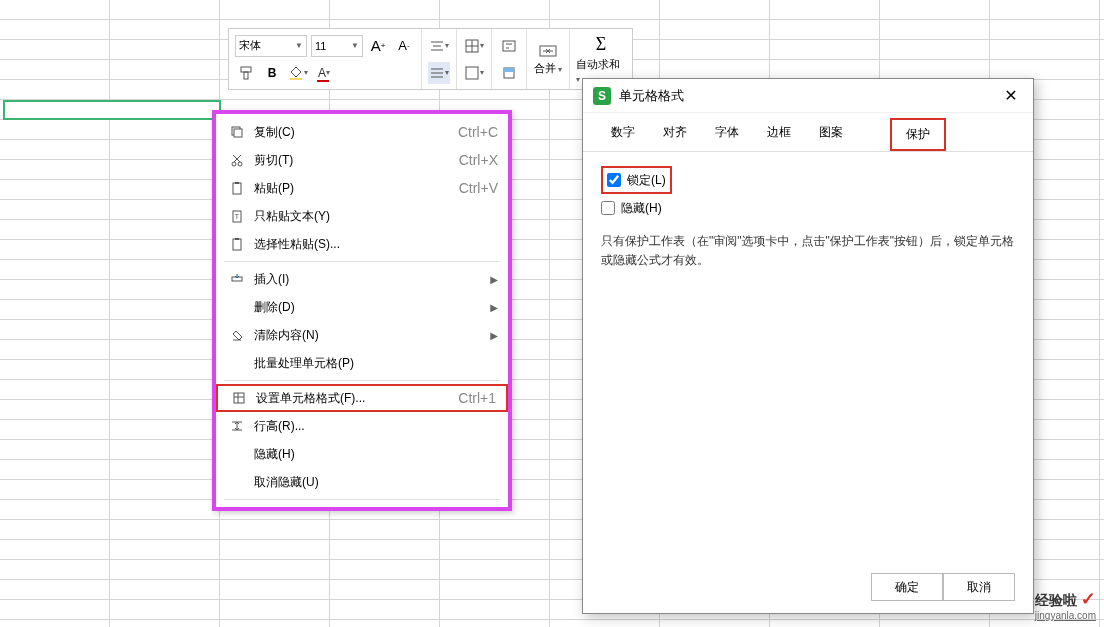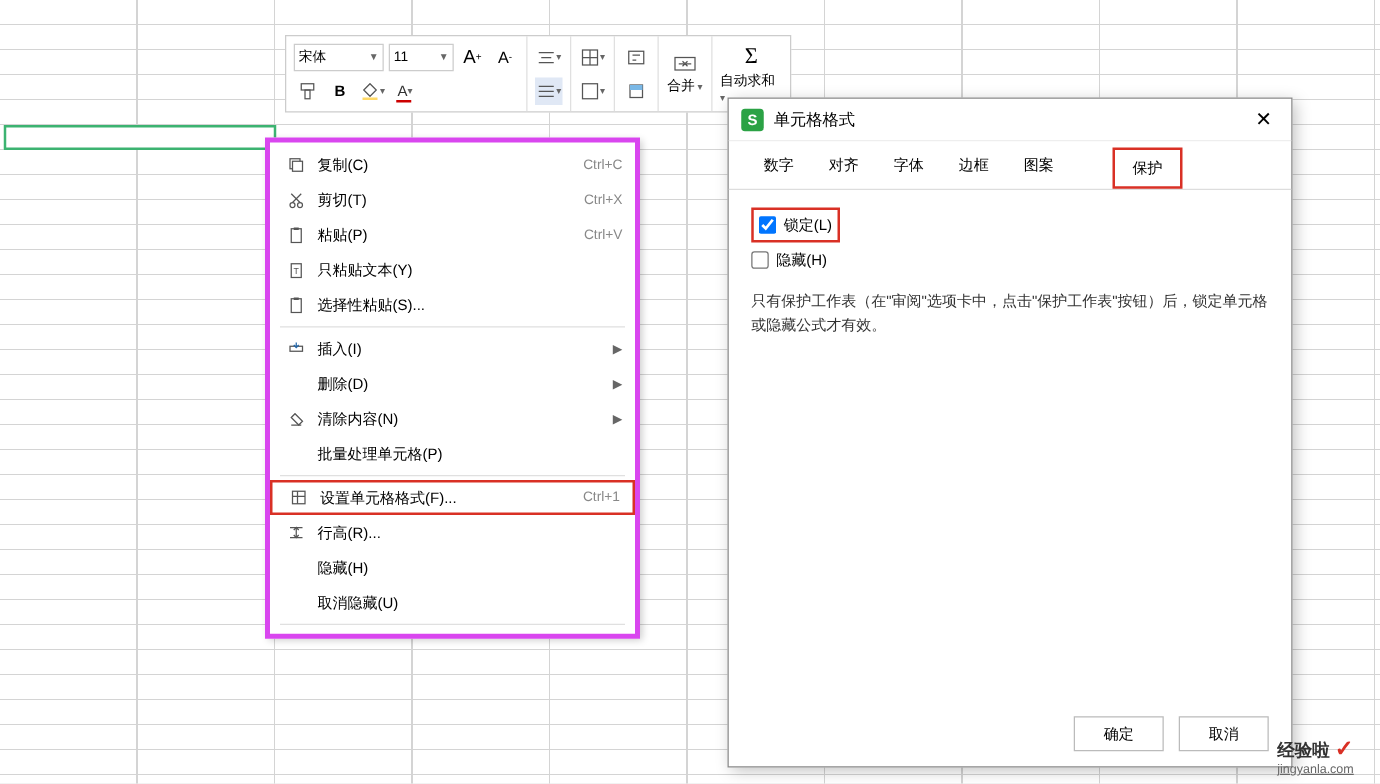--- a/index.html
+++ b/index.html
@@ -23,44 +23,44 @@
     .size-select { width: 52px; height: 22px; border: 1px solid #ccc; font-size: 11px; padding: 0 3px; display:flex; align-items:center; justify-content:space-between; }
     .tbtn { width: 22px; height: 22px; display: flex; align-items: center; justify-content: center; cursor: pointer; }
     .tbtn-lg { width: 30px; height: 50px; display: flex; flex-direction: column; align-items: center; justify-content: center; cursor: pointer; font-size: 11px; gap: 2px; }
     .dropdown-caret { font-size: 8px; color: #666; }
     
     
     .context-menu { position: absolute; top: 110px; left: 212px; width: 300px; background: #fff; border: 4px solid #d946ef; box-shadow: 2px 2px 6px rgba(0,0,0,0.2); padding: 4px 0; }
     .menu-item { display: flex; align-items: center; height: 28px; padding: 0 10px; cursor: pointer; }
     .menu-icon { width: 22px; display: flex; justify-content: center; color: #555; font-size: 13px; }
     .menu-label { flex: 1; padding-left: 6px; }
-    .menu-shortcut { color: #888; font-size: 11px; }
+    .menu-shortcut { color: #888; font-size: 14px; }
     .menu-arrow { color: #666; font-size: 10px; }
     .menu-divider { height: 1px; background: #e0e0e0; margin: 3px 8px; }
     .highlighted-item { border: 2px solid #d93025; }
     
     
     .dialog { position: absolute; top: 78px; left: 582px; width: 452px; height: 536px; background: #fff; border: 1px solid #888; box-shadow: 3px 3px 12px rgba(0,0,0,0.25); display: flex; flex-direction: column; }
     .dialog-title { display: flex; align-items: center; height: 34px; padding: 0 10px; border-bottom: 1px solid #eee; }
     .title-icon { width: 18px; height: 18px; background: #2ba245; border-radius: 3px; display: flex; align-items: center; justify-content: center; color: #fff; font-weight: bold; font-size: 12px; margin-right: 8px; }
     .title-text { flex: 1; font-size: 13px; }
     .close-btn { width: 24px; height: 24px; display: flex; align-items: center; justify-content: center; cursor: pointer; font-size: 16px; }
     .tabs { display: flex; padding: 5px 14px 0 14px; border-bottom: 1px solid #ddd; }
     .tab { padding: 6px 14px; cursor: pointer; font-size: 12px; }
     .tab.highlighted { border: 2px solid #d93025; margin-left: 33px; }
     .tab-content { flex: 1; padding: 14px 18px; }
     .checkbox-row { display: flex; align-items: center; height: 28px; gap: 6px; }
     .checkbox-row input { width: 14px; height: 14px; }
     .checkbox-row.highlighted { border: 2px solid #d93025; width: fit-content; padding: 0 4px; }
     .info-text { margin-top: 10px; font-size: 12px; line-height: 1.6; color: #333; }
-    .dialog-buttons { display: flex; justify-content: flex-end; gap: 12px; padding: 12px 18px; }
+    .dialog-buttons { display: flex; justify-content: flex-end; gap: 0; padding: 12px 18px; }
     .btn { min-width: 72px; height: 28px; border: 1px solid #bbb; background: #fff; cursor: pointer; font-size: 12px; }
     
     
-    .watermark { position: absolute; bottom: 6px; right: 21px; font-size: 14px; text-align: left; line-height: 1.1; }
+    .watermark { position: absolute; bottom: 6px; right: 8px; font-size: 14px; text-align: center; line-height: 1.1; }
     .wm-top { font-weight: bold; color: #333; }
     .wm-check { color: #d93025; font-size: 18px; font-weight: bold; }
     .wm-bottom { font-size: 10px; color: #666; text-decoration: underline; }
     
     svg { display: block; }
   </style>
 </head>
 <body>
 
 <div class="spreadsheet"></div>

